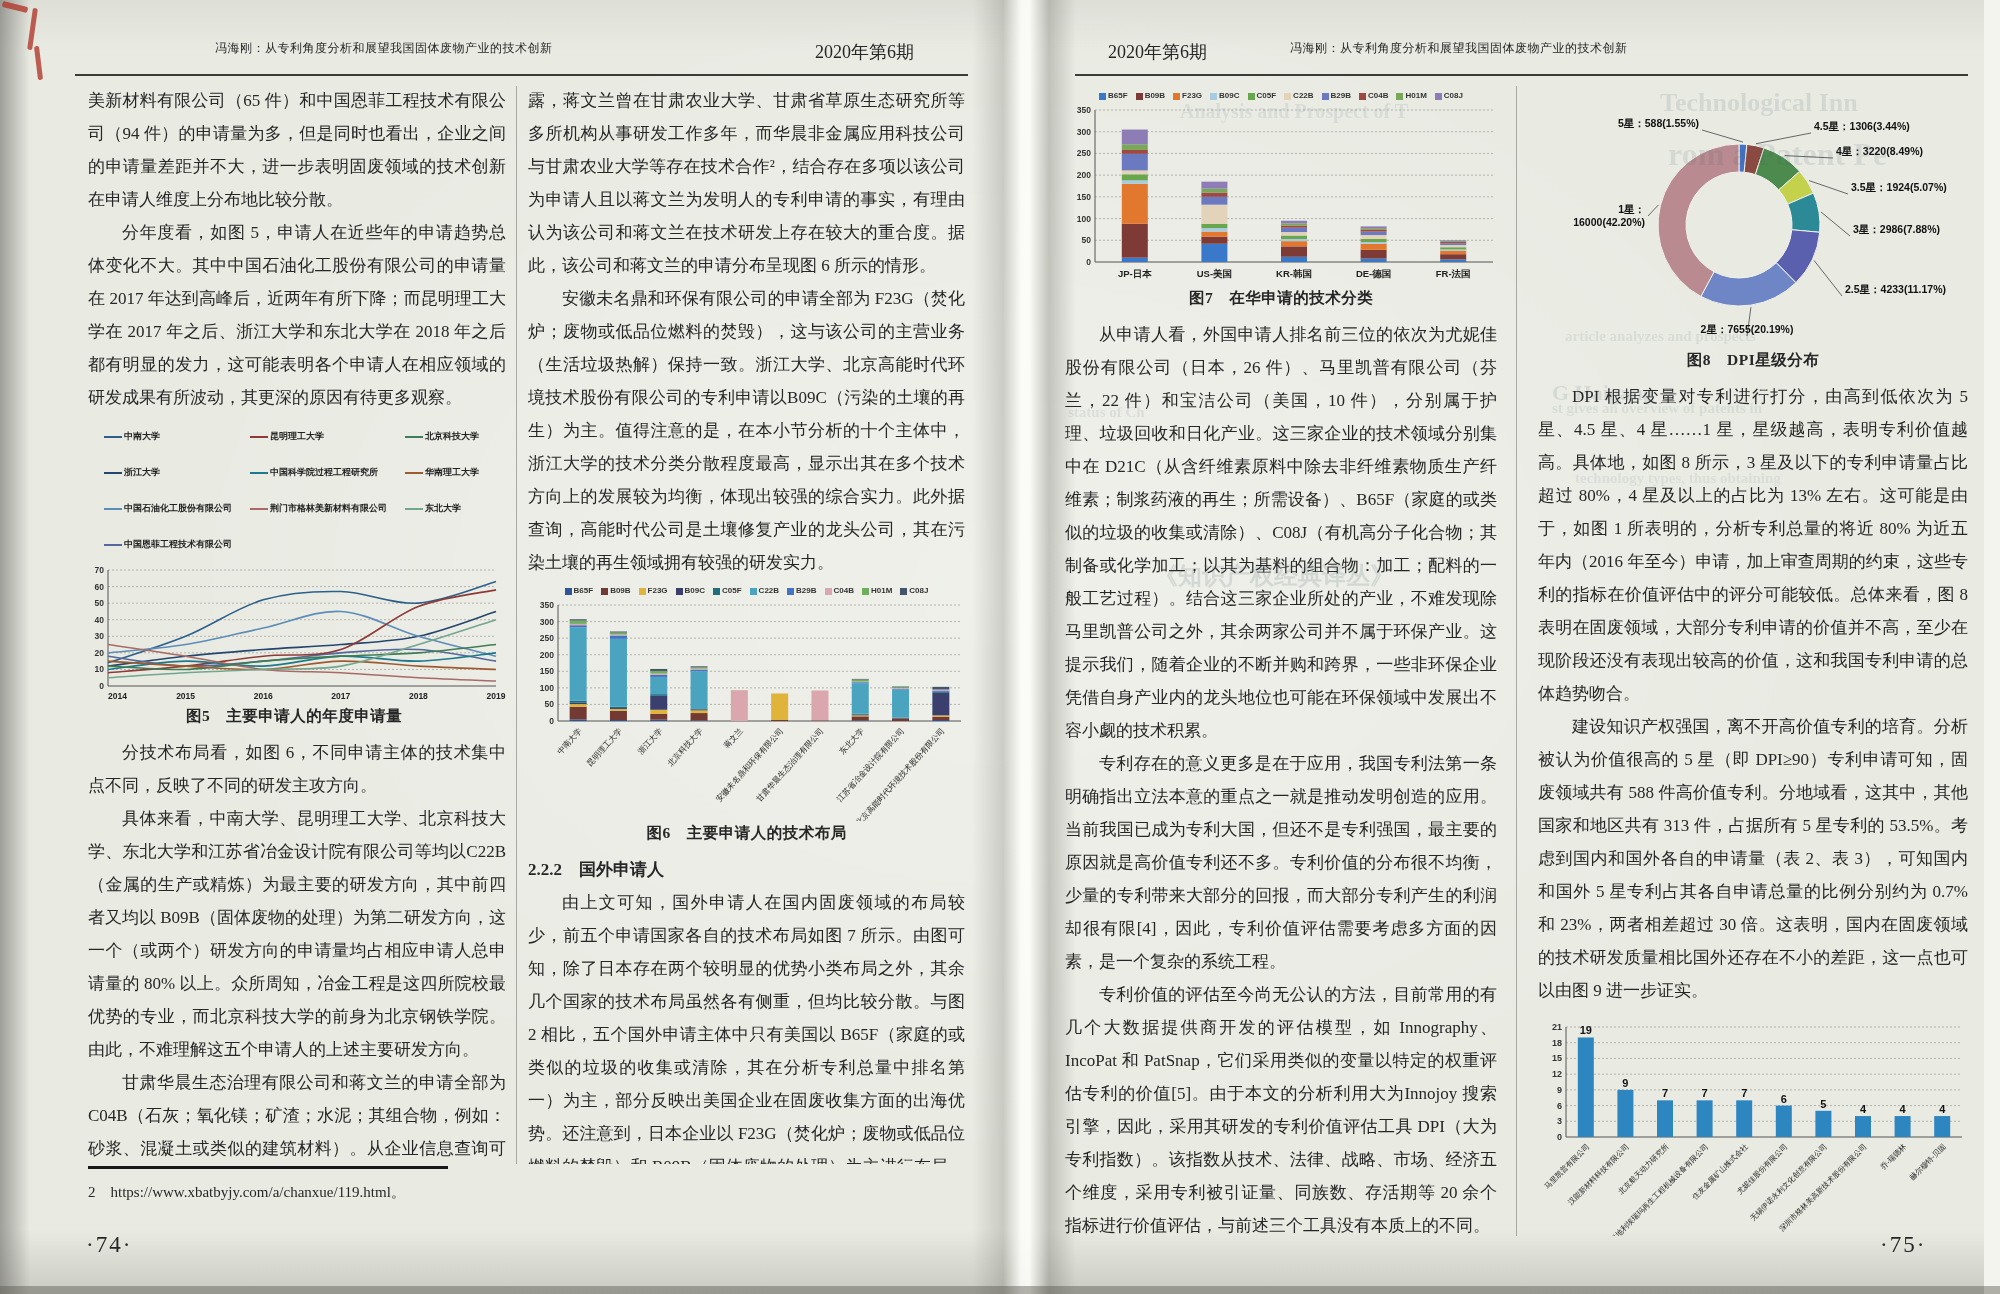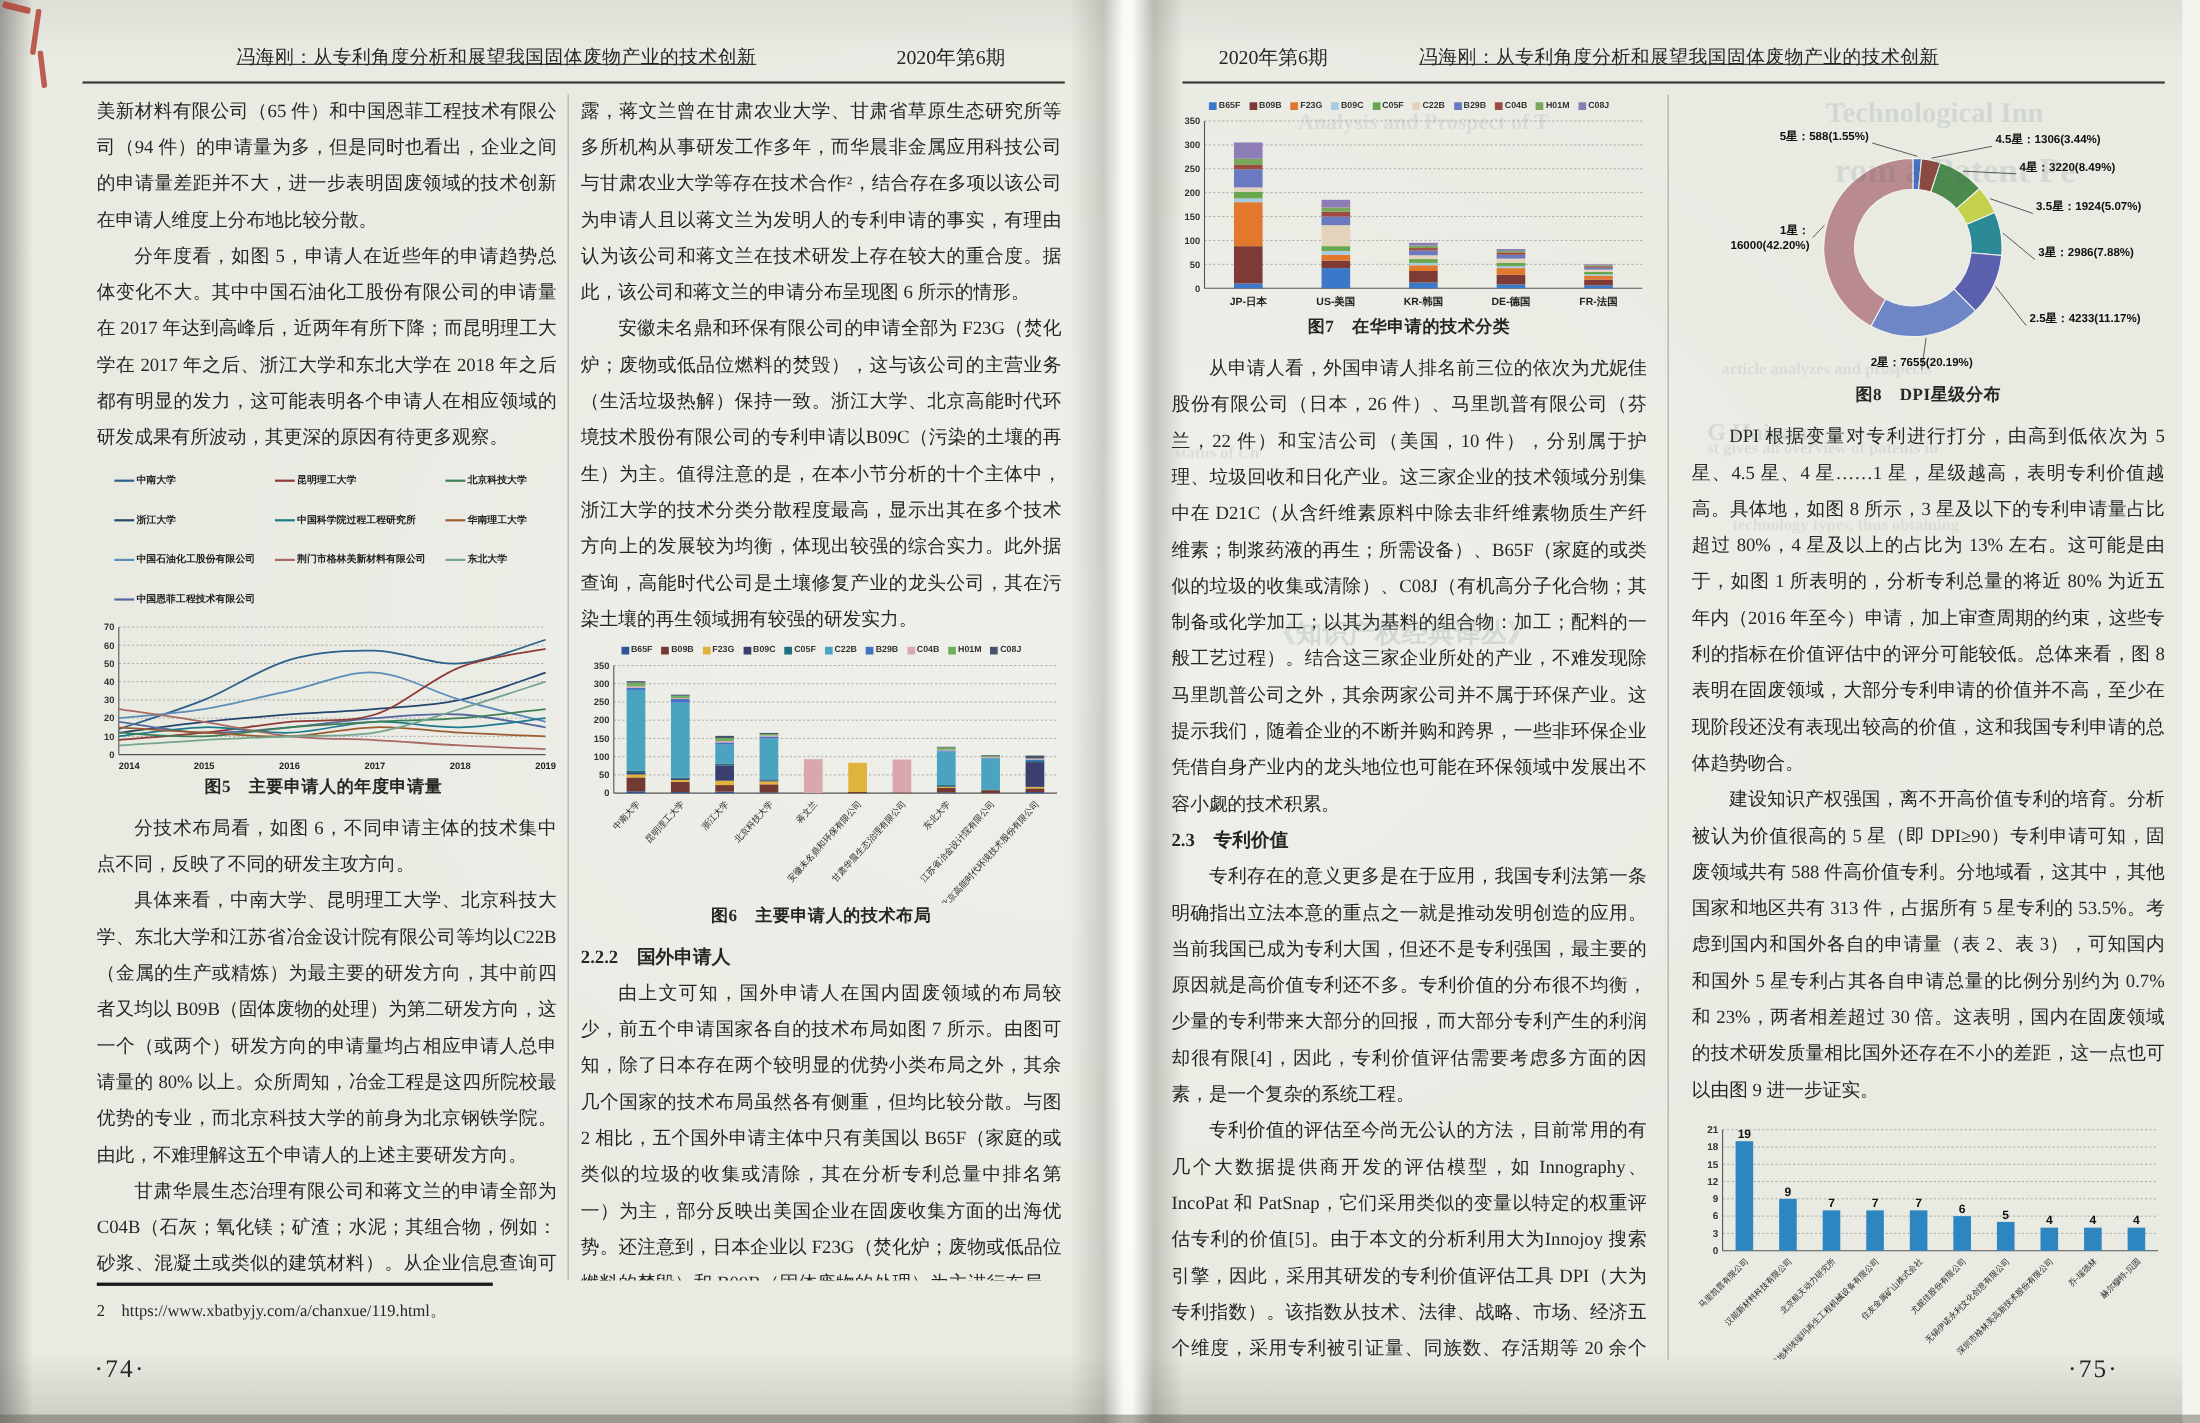--- a/index.html
+++ b/index.html
@@ -17,21 +17,21 @@
   .gutter{position:absolute;left:972px;top:0;width:104px;height:100%;pointer-events:none;
     background:linear-gradient(90deg, rgba(70,70,62,0) 0%, rgba(70,70,62,.20) 30%,
       rgba(253,253,249,.85) 47%, rgba(253,253,249,.9) 55%, rgba(70,70,62,.25) 74%, rgba(70,70,62,0) 100%);}
   .edge-left{position:absolute;left:0;top:0;width:30px;height:100%;pointer-events:none;
     background:linear-gradient(90deg, rgba(96,96,90,.55), rgba(96,96,90,0));}
   .edge-right{position:absolute;right:0;top:0;width:16px;height:100%;background:#f4f4ee;pointer-events:none;}
   .edge-bottom{position:absolute;left:0;bottom:0;width:100%;height:8px;background:rgba(90,90,82,.45);pointer-events:none;}
 
   .rmark{position:absolute;background:#b2382c;opacity:.8;border-radius:2px;}
 
-  .hdr-title{position:absolute;font-size:17px;letter-spacing:.5px;white-space:nowrap;text-decoration:underline;}
+  .hdr-title{position:absolute;font-size:12px;letter-spacing:.5px;white-space:nowrap;}
   .hdr-issue{position:absolute;font-size:18px;white-space:nowrap;}
   .hrule{position:absolute;height:2px;background:#3b3b38;}
   .vrule{position:absolute;width:1px;background:rgba(70,70,66,.4);}
 
   .col{position:absolute;text-align:justify;font-size:17px;line-height:33px;overflow:hidden;}
   .para{margin:0;}
   .para.indent{text-indent:2em;}
   .sect{font-weight:bold;margin:0;}
 
   .figblock{margin:6px 0 8px 0;}
@@ -461,21 +461,20 @@
           <rect x="375.2" y="137.15428571428572" width="26" height="0.8685714285714285" fill="#79a85b"></rect>
           <rect x="375.2" y="136.28571428571428" width="26" height="0.8685714285714285" fill="#8d7cb5"></rect>
           <text x="388.2" y="173" text-anchor="middle" font-size="9.5" font-weight="bold" fill="#222">FR-法国</text>
         </svg>
       <figcaption class="caption">图7　在华申请的技术分类</figcaption>
     </figure>
 
     <div>
         <p class="para indent">从申请人看，外国申请人排名前三位的依次为尤妮佳股份有限公司（日本，26 件）、马里凯普有限公司（芬兰，22 件）和宝洁公司（美国，10 件），分别属于护理、垃圾回收和日化产业。这三家企业的技术领域分别集中在 D21C（从含纤维素原料中除去非纤维素物质生产纤维素；制浆药液的再生；所需设备）、B65F（家庭的或类似的垃圾的收集或清除）、C08J（有机高分子化合物；其制备或化学加工；以其为基料的组合物：加工；配料的一般工艺过程）。结合这三家企业所处的产业，不难发现除马里凯普公司之外，其余两家公司并不属于环保产业。这提示我们，随着企业的不断并购和跨界，一些非环保企业凭借自身产业内的龙头地位也可能在环保领域中发展出不容小觑的技术积累。</p>
       </div>
-    <div class="sect">2.3　专利价值</div>
     <div>
         <p class="para indent">专利存在的意义更多是在于应用，我国专利法第一条明确指出立法本意的重点之一就是推动发明创造的应用。当前我国已成为专利大国，但还不是专利强国，最主要的原因就是高价值专利还不多。专利价值的分布很不均衡，少量的专利带来大部分的回报，而大部分专利产生的利润却很有限[4]，因此，专利价值评估需要考虑多方面的因素，是一个复杂的系统工程。</p>
         <p class="para indent">专利价值的评估至今尚无公认的方法，目前常用的有几个大数据提供商开发的评估模型，如 Innography、IncoPat 和 PatSnap，它们采用类似的变量以特定的权重评估专利的价值[5]。由于本文的分析利用大为Innojoy 搜索引擎，因此，采用其研发的专利价值评估工具 DPI（大为专利指数）。该指数从技术、法律、战略、市场、经济五个维度，采用专利被引证量、同族数、存活期等 20 余个指标进行价值评估，与前述三个工具没有本质上的不同。</p>
       </div>
   </div>
 
   <div class="col" style="left:1538px;top:84px;width:430px;height:1152px;">
     <figure class="figblock">
       <svg width="430" height="258">
           <path d="M201,54 A81,81 0 0 1 208.87686020171407,54.38390313738421 L206.15399494680057,82.25119588001682 A53,53 0 0 0 201,82 Z" fill="#4472c4" stroke="#f2f2ee" stroke-width="1"></path>

